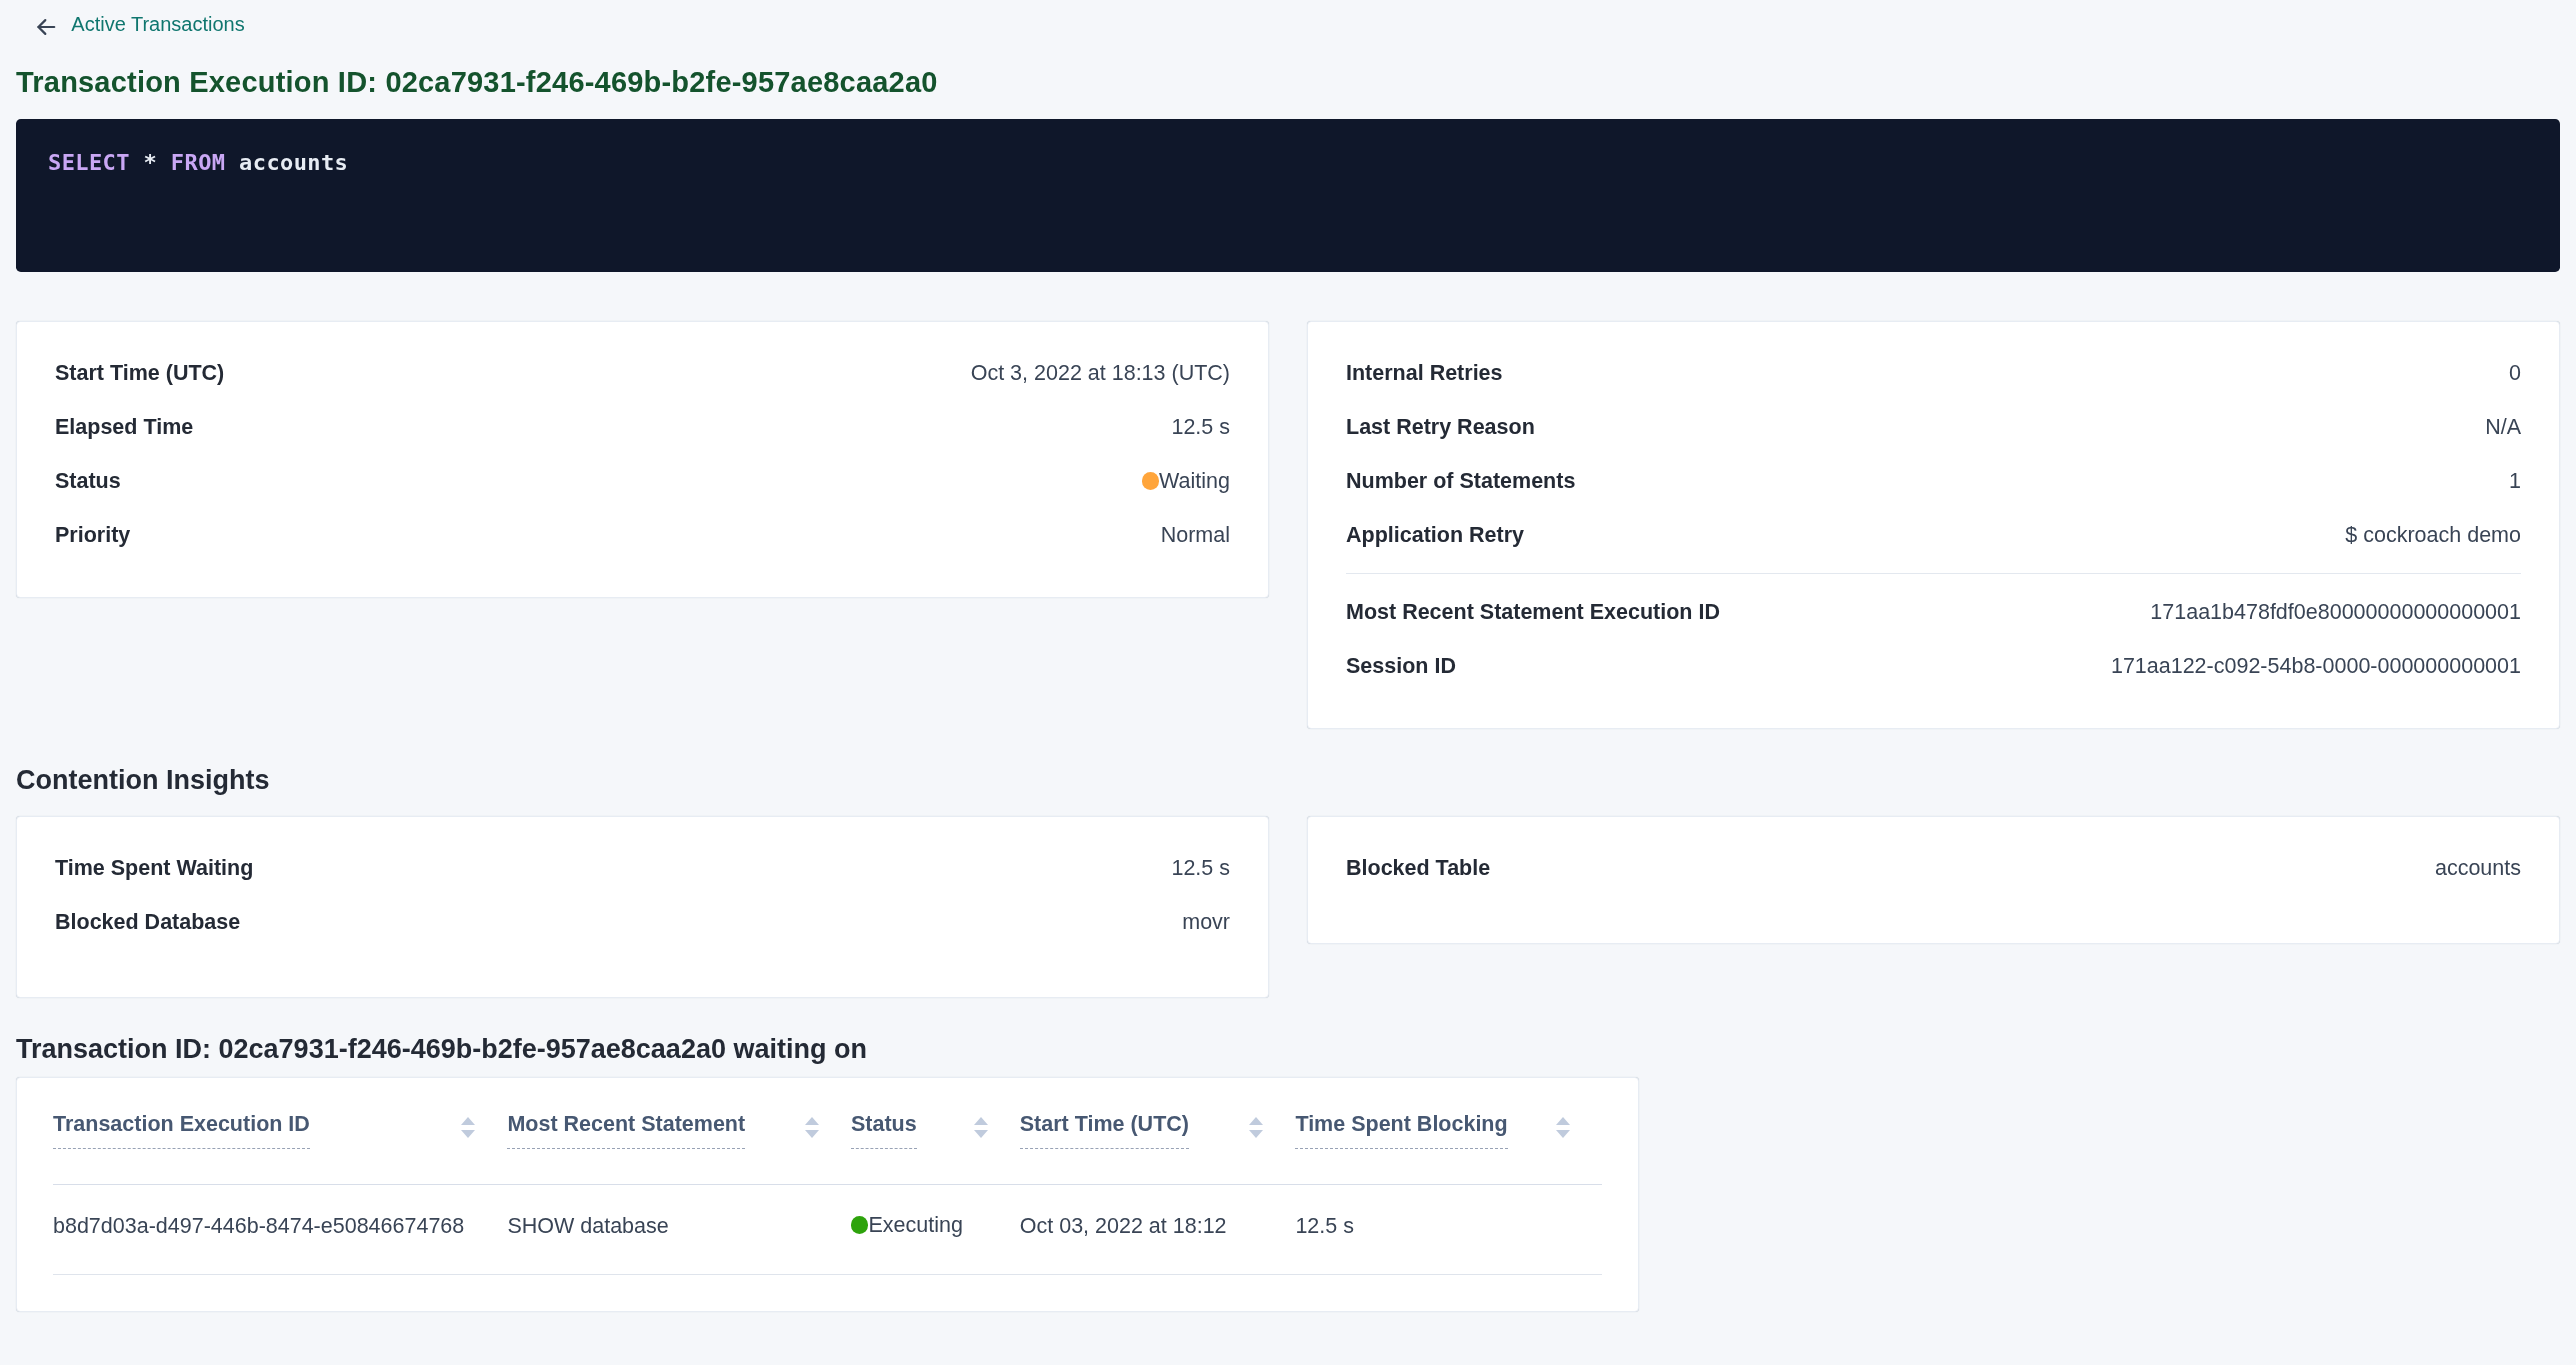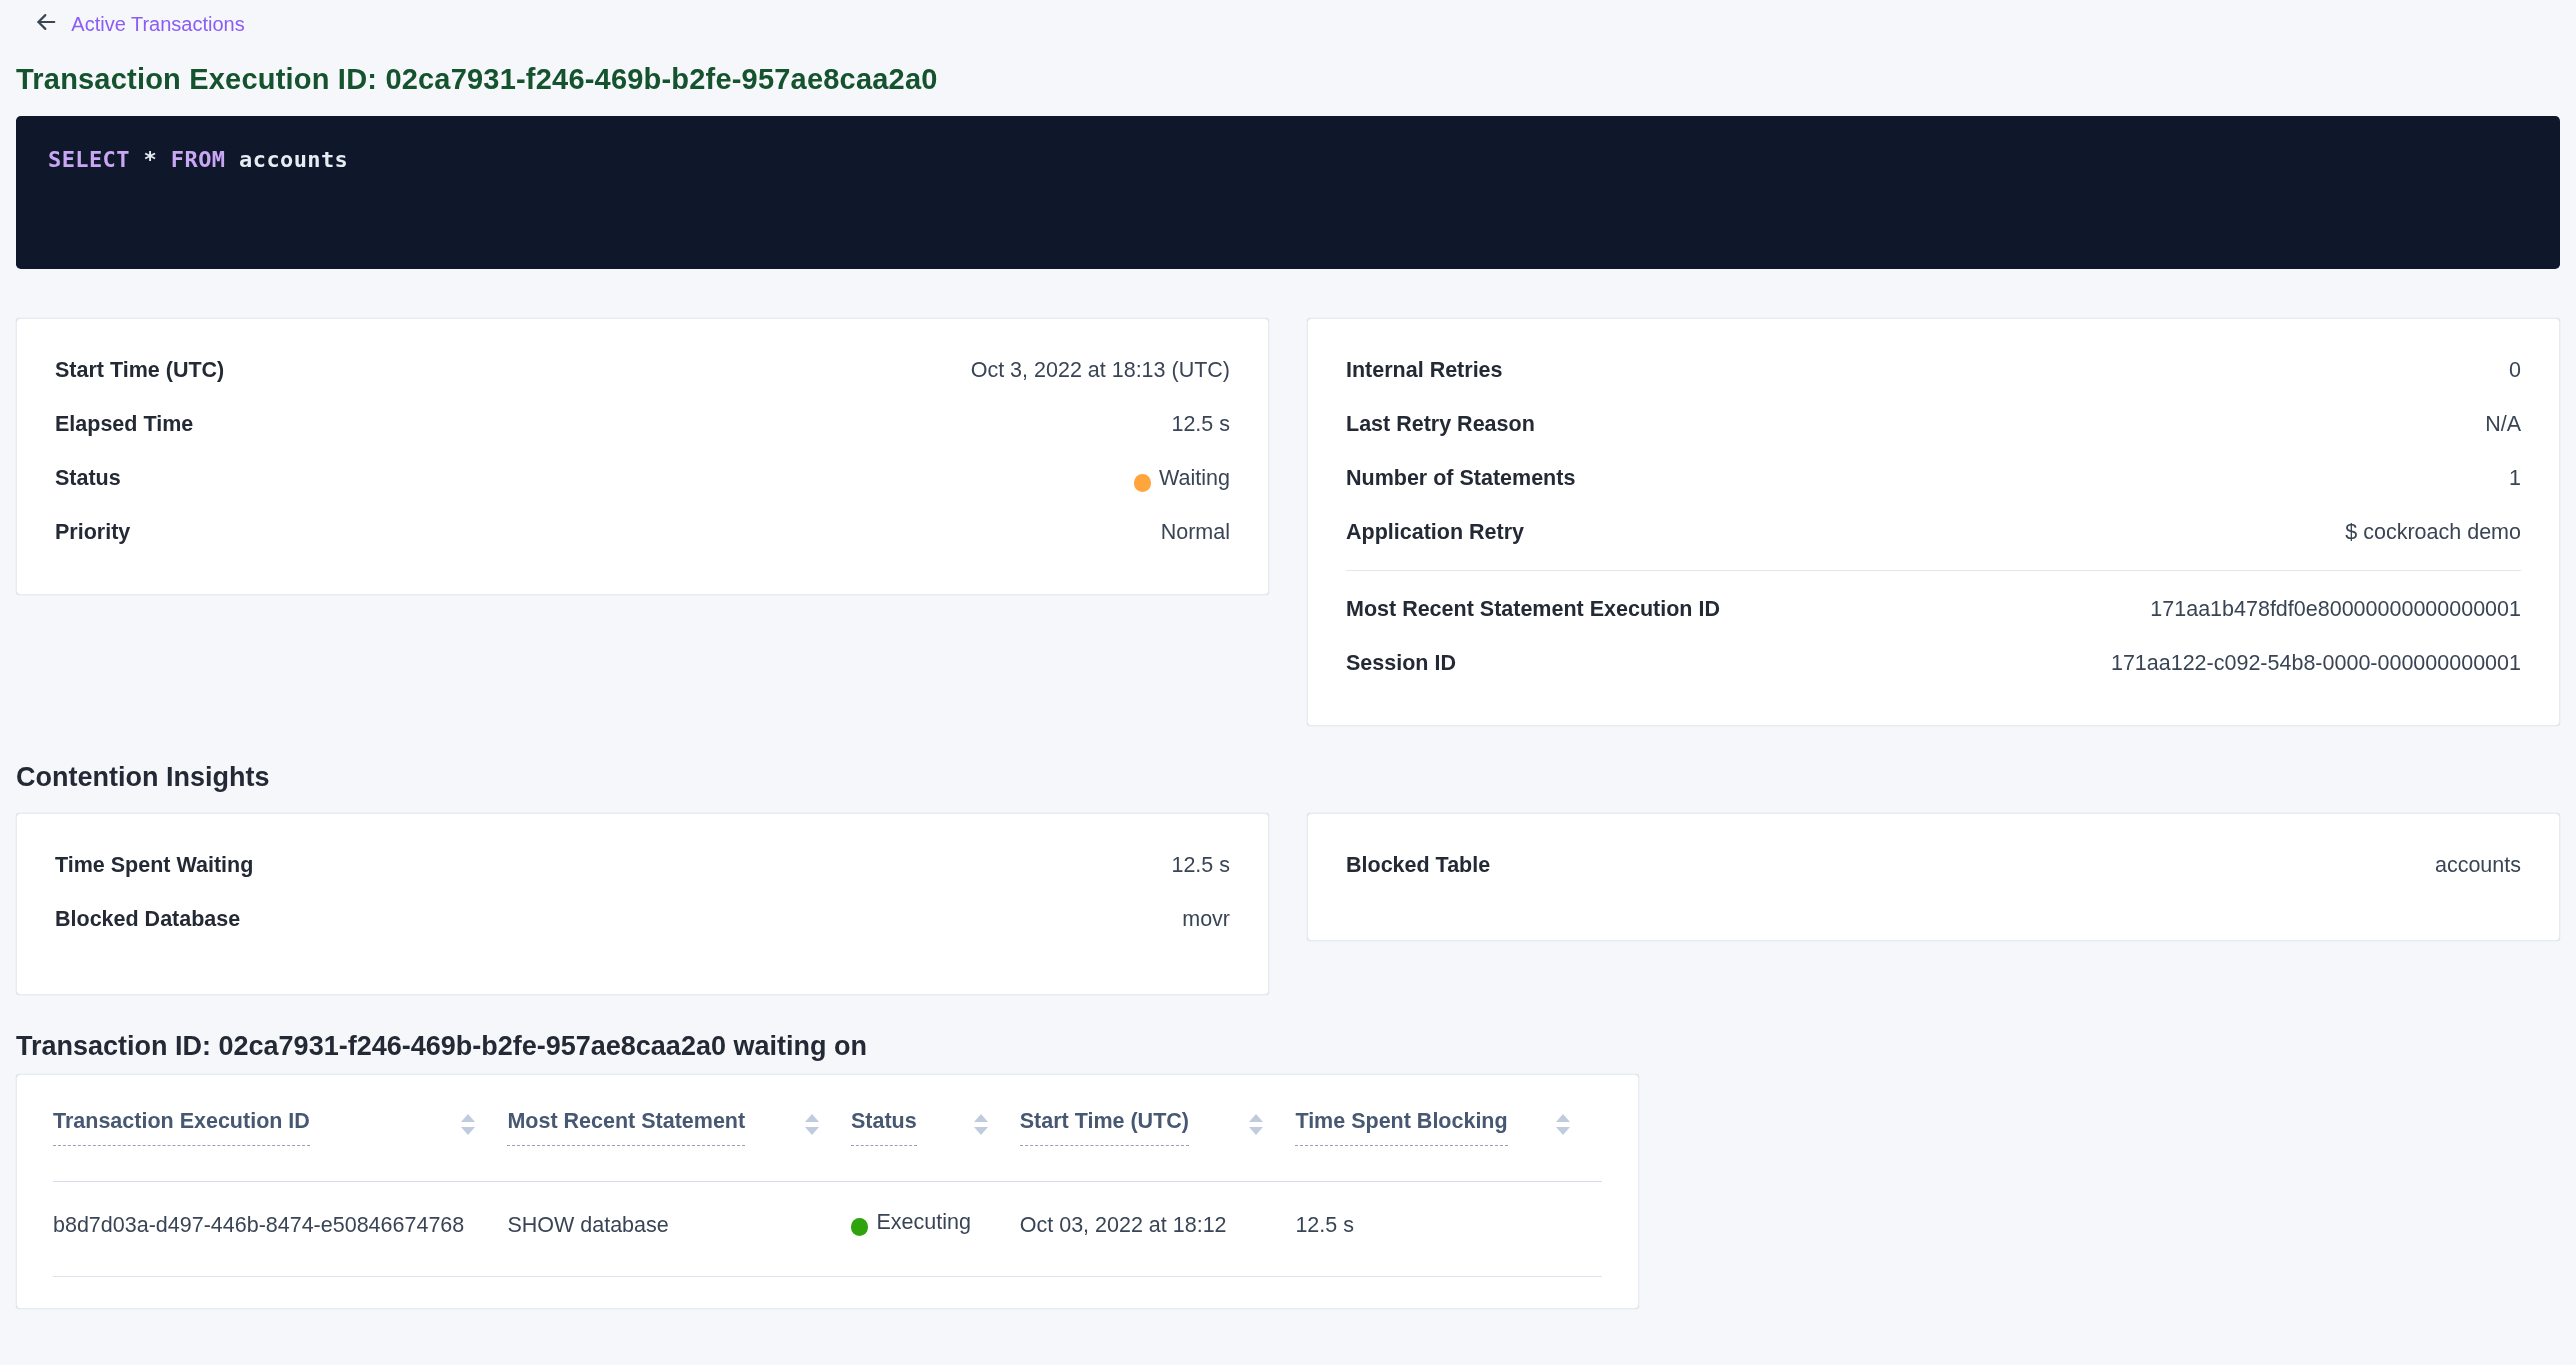--- a/index.html
+++ b/index.html
@@ -8,23 +8,23 @@
     width: 2576px; height: 1365px;
     background: #f5f7fa;
     font-family: "Liberation Sans", sans-serif;
     color: #394455;
     overflow: hidden;
   }
   .content { padding: 6.4px 16px 0 16px; }
 
   
   .back-link {
-    display: inline-flex; align-items: flex-start; gap: 14.3px;
+    display: inline-flex; align-items: flex-end; gap: 14.3px;
     margin-left: 19px; margin-top: 4.8px;
-    font-size: 20px; line-height: 27px; color: #8b5cf6;
+    font-size: 20px; line-height: 27px; color: #0f766e;
     text-decoration: none; cursor: pointer;
   }
   .back-link svg { display: block; }
 
   
   .page-title {
     margin: 24px 0 0 0;
     font-size: 29px; line-height: 35px; font-weight: 700; color: #14532d;
     letter-spacing: 0.2px;
   }
@@ -49,21 +49,21 @@
   }
   .card-row {
     display: flex; justify-content: space-between; align-items: center;
     padding: 13.5px 0; font-size: 21.5px; line-height: 27px;
   }
   .card-row .label { font-weight: 700; color: #242a35; }
   .card-row .value { color: #394455; text-align: right; }
   .card-divider { border: none; border-top: 0.8px solid #e3e8ef; margin: 11px 0; }
   .link-value { color: #0055ff; text-decoration: none; cursor: pointer; }
 
-  .status-value { display: inline-flex; align-items: flex-end; gap: 8px; }
+  .status-value { display: inline-flex; align-items: center; }
   .dot { width: 17.5px; height: 17.5px; border-radius: 50%; display: inline-block; }
   .dot-waiting   { background: #ffa53b; }
   .dot-executing { background: #2ea30c; }
 
   
   .section-heading {
     margin: 35px 0 0 0;
     font-size: 27px; line-height: 33px; font-weight: 700; color: #242a35;
   }
   .contention-row { display: flex; gap: 38px; align-items: flex-start; margin-top: 19px; }

